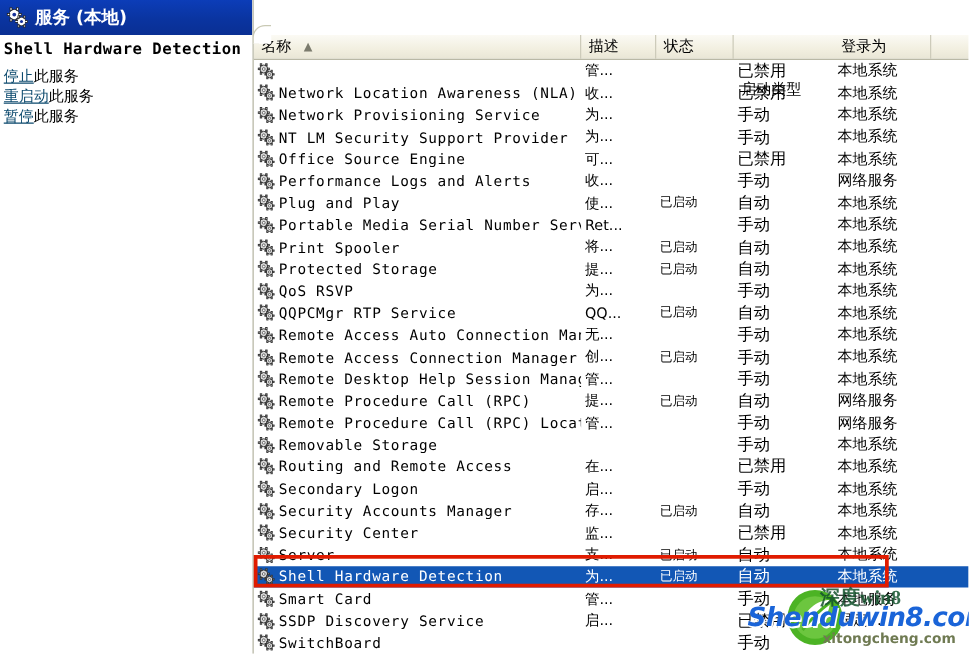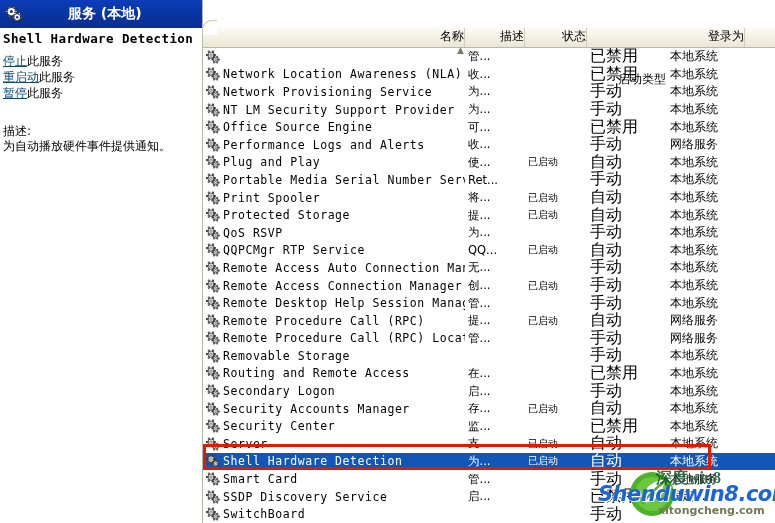--- a/index.html
+++ b/index.html
@@ -39,21 +39,20 @@
   }
 
   #left-titlebar {
     height: 28px;
     background: #0a36a8;
     background: linear-gradient(to bottom,#0c3db8 0%, #0a34a0 55%, #0a2f93 100%);
     display: flex;
     align-items: center;
     padding-left: 5px;
     box-sizing: border-box;
-    gap: 40px;
   }
   #left-titlebar .tb-icon {
     width: 18px; height: 18px;
     margin-right: 5px;
     flex: 0 0 18px;
   }
   #left-title-text {
     color: #ffffff;
     font-family: "DejaVu Sans", sans-serif;
     font-size: 14px;
@@ -136,27 +135,26 @@
     border-bottom: 1px solid #b9b8a6;
     display: flex;
     align-items: stretch;
     font-family: "DejaVu Sans", sans-serif;
     font-size: 12px;
     color: #000;
     box-sizing: border-box;
   }
   .hcell {
     display: flex;
-    align-items: flex-end;
+    align-items: center;
     padding-left: 6px;
     border-right: 1px solid #cdcbba;
     box-sizing: border-box;
     white-space: nowrap;
     position: relative;
-    flex-direction: column;
   }
   .hcell .sort-arrow {
     margin-left: 10px;
     font-size: 9px;
     color: #7b7b6d;
   }
   .h-name   { width: 262px; }
   .h-desc   { width: 60px;  }
   .h-state  { width: 62px;  }
   .h-start  { width: 80px; margin-top: 43px;  }
@@ -201,21 +199,21 @@
   }
   .c-name .svc-label {
     letter-spacing: 0.55px;
     overflow: hidden;
   }
   .c-desc  { width: 60px;  overflow: hidden; padding-left: 3px; box-sizing: border-box;
              font-family: "DejaVu Sans", sans-serif; font-size: 11.5px; }
   .c-state { width: 62px;  overflow: hidden; padding-left: 3px; box-sizing: border-box;
              font-family: "DejaVu Sans", sans-serif; font-size: 10px; }
   .c-start { width: 80px;  overflow: hidden; padding-left: 3px; box-sizing: border-box;
-             font-family: "DejaVu Sans", sans-serif; font-size: 16px; }
+             font-family: "DejaVu Sans", sans-serif; font-size: 13px; }
   .c-logon { width: 90px;  overflow: hidden; padding-left: 3px; box-sizing: border-box;
              font-family: "DejaVu Sans", sans-serif; font-size: 12px; }
 
   
   #red-box {
     position: absolute;
     left: 203px;
     top: 444px;
     width: 508px;
     height: 26px;
@@ -319,24 +317,20 @@
         <span class="lnk">停止</span><span>此服务</span>
       </div>
       <div class="action-line">
         <span class="lnk">重启动</span><span>此服务</span>
       </div>
       <div class="action-line">
         <span class="lnk">暂停</span><span>此服务</span>
       </div>
     </div>
 
-    <div id="left-desc">
-      <div class="desc-head">描述:</div>
-      <div class="desc-body">为自动播放硬件事件提供通知。</div>
-    </div>
 
   </div>
 
   <div id="right-panel">
 
     <div id="list-header">
       <div class="hcell h-name">
         <span>名称</span>
         <span class="sort-arrow">▲</span>
       </div>

